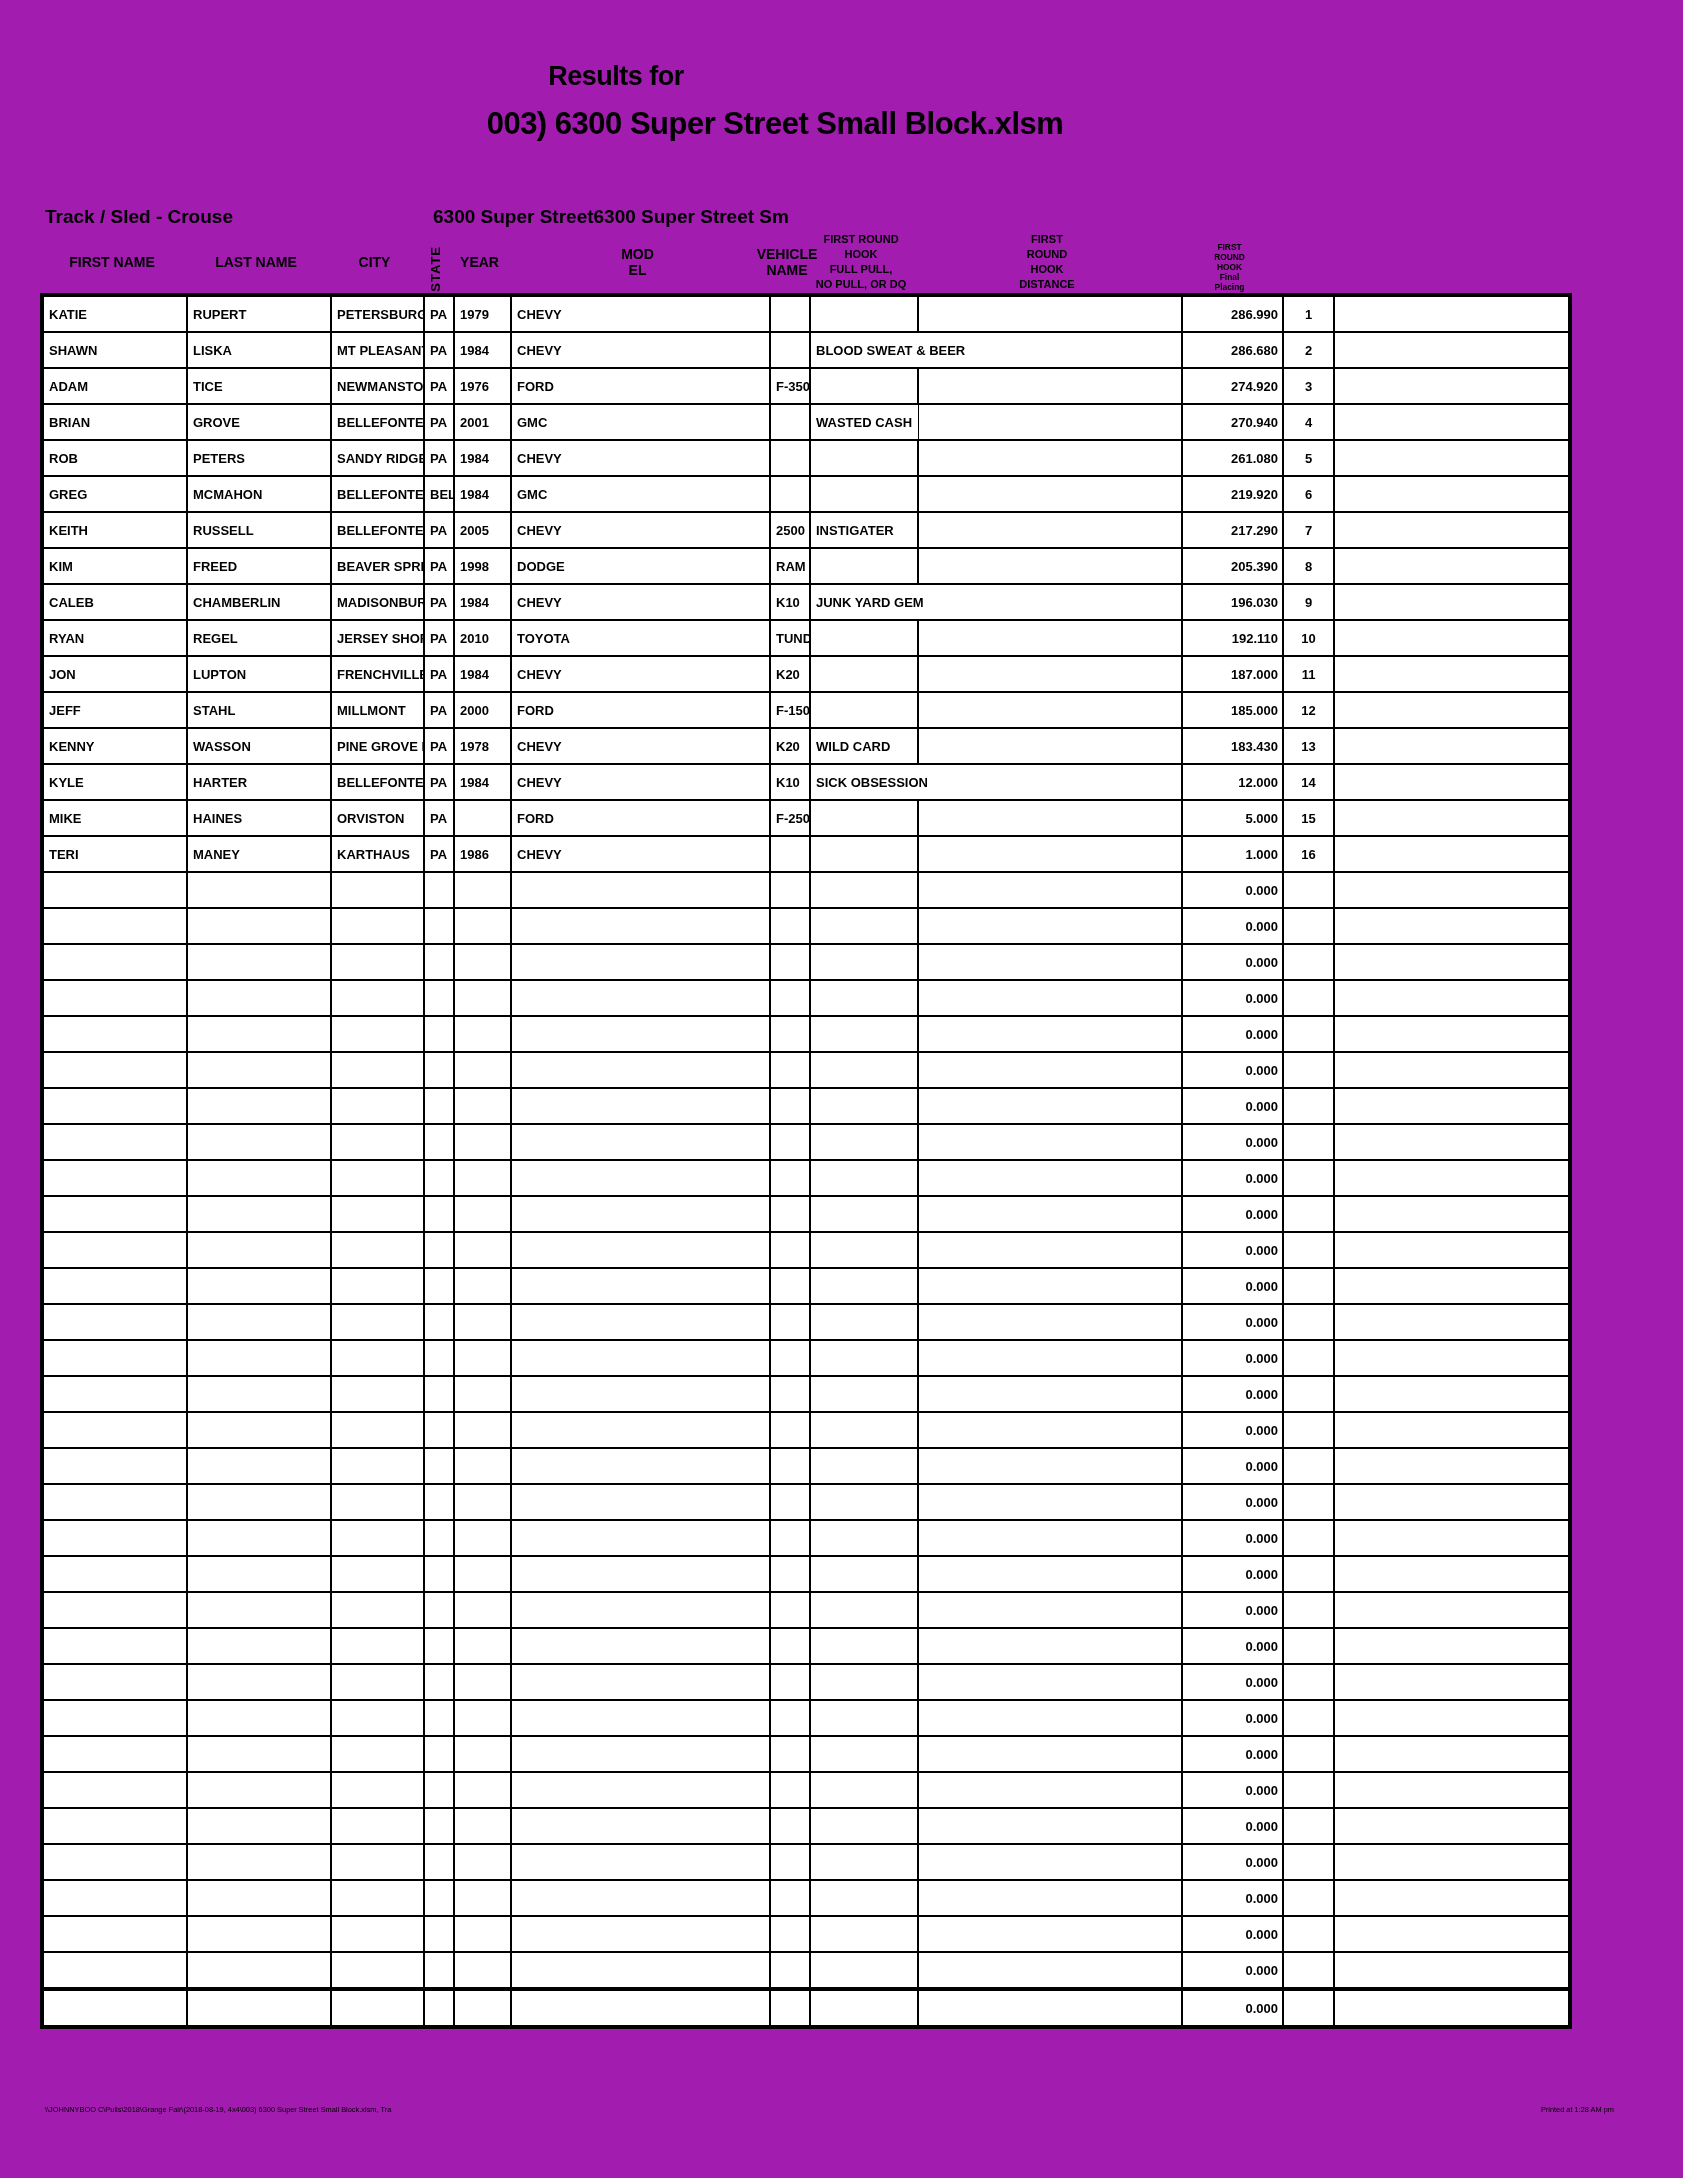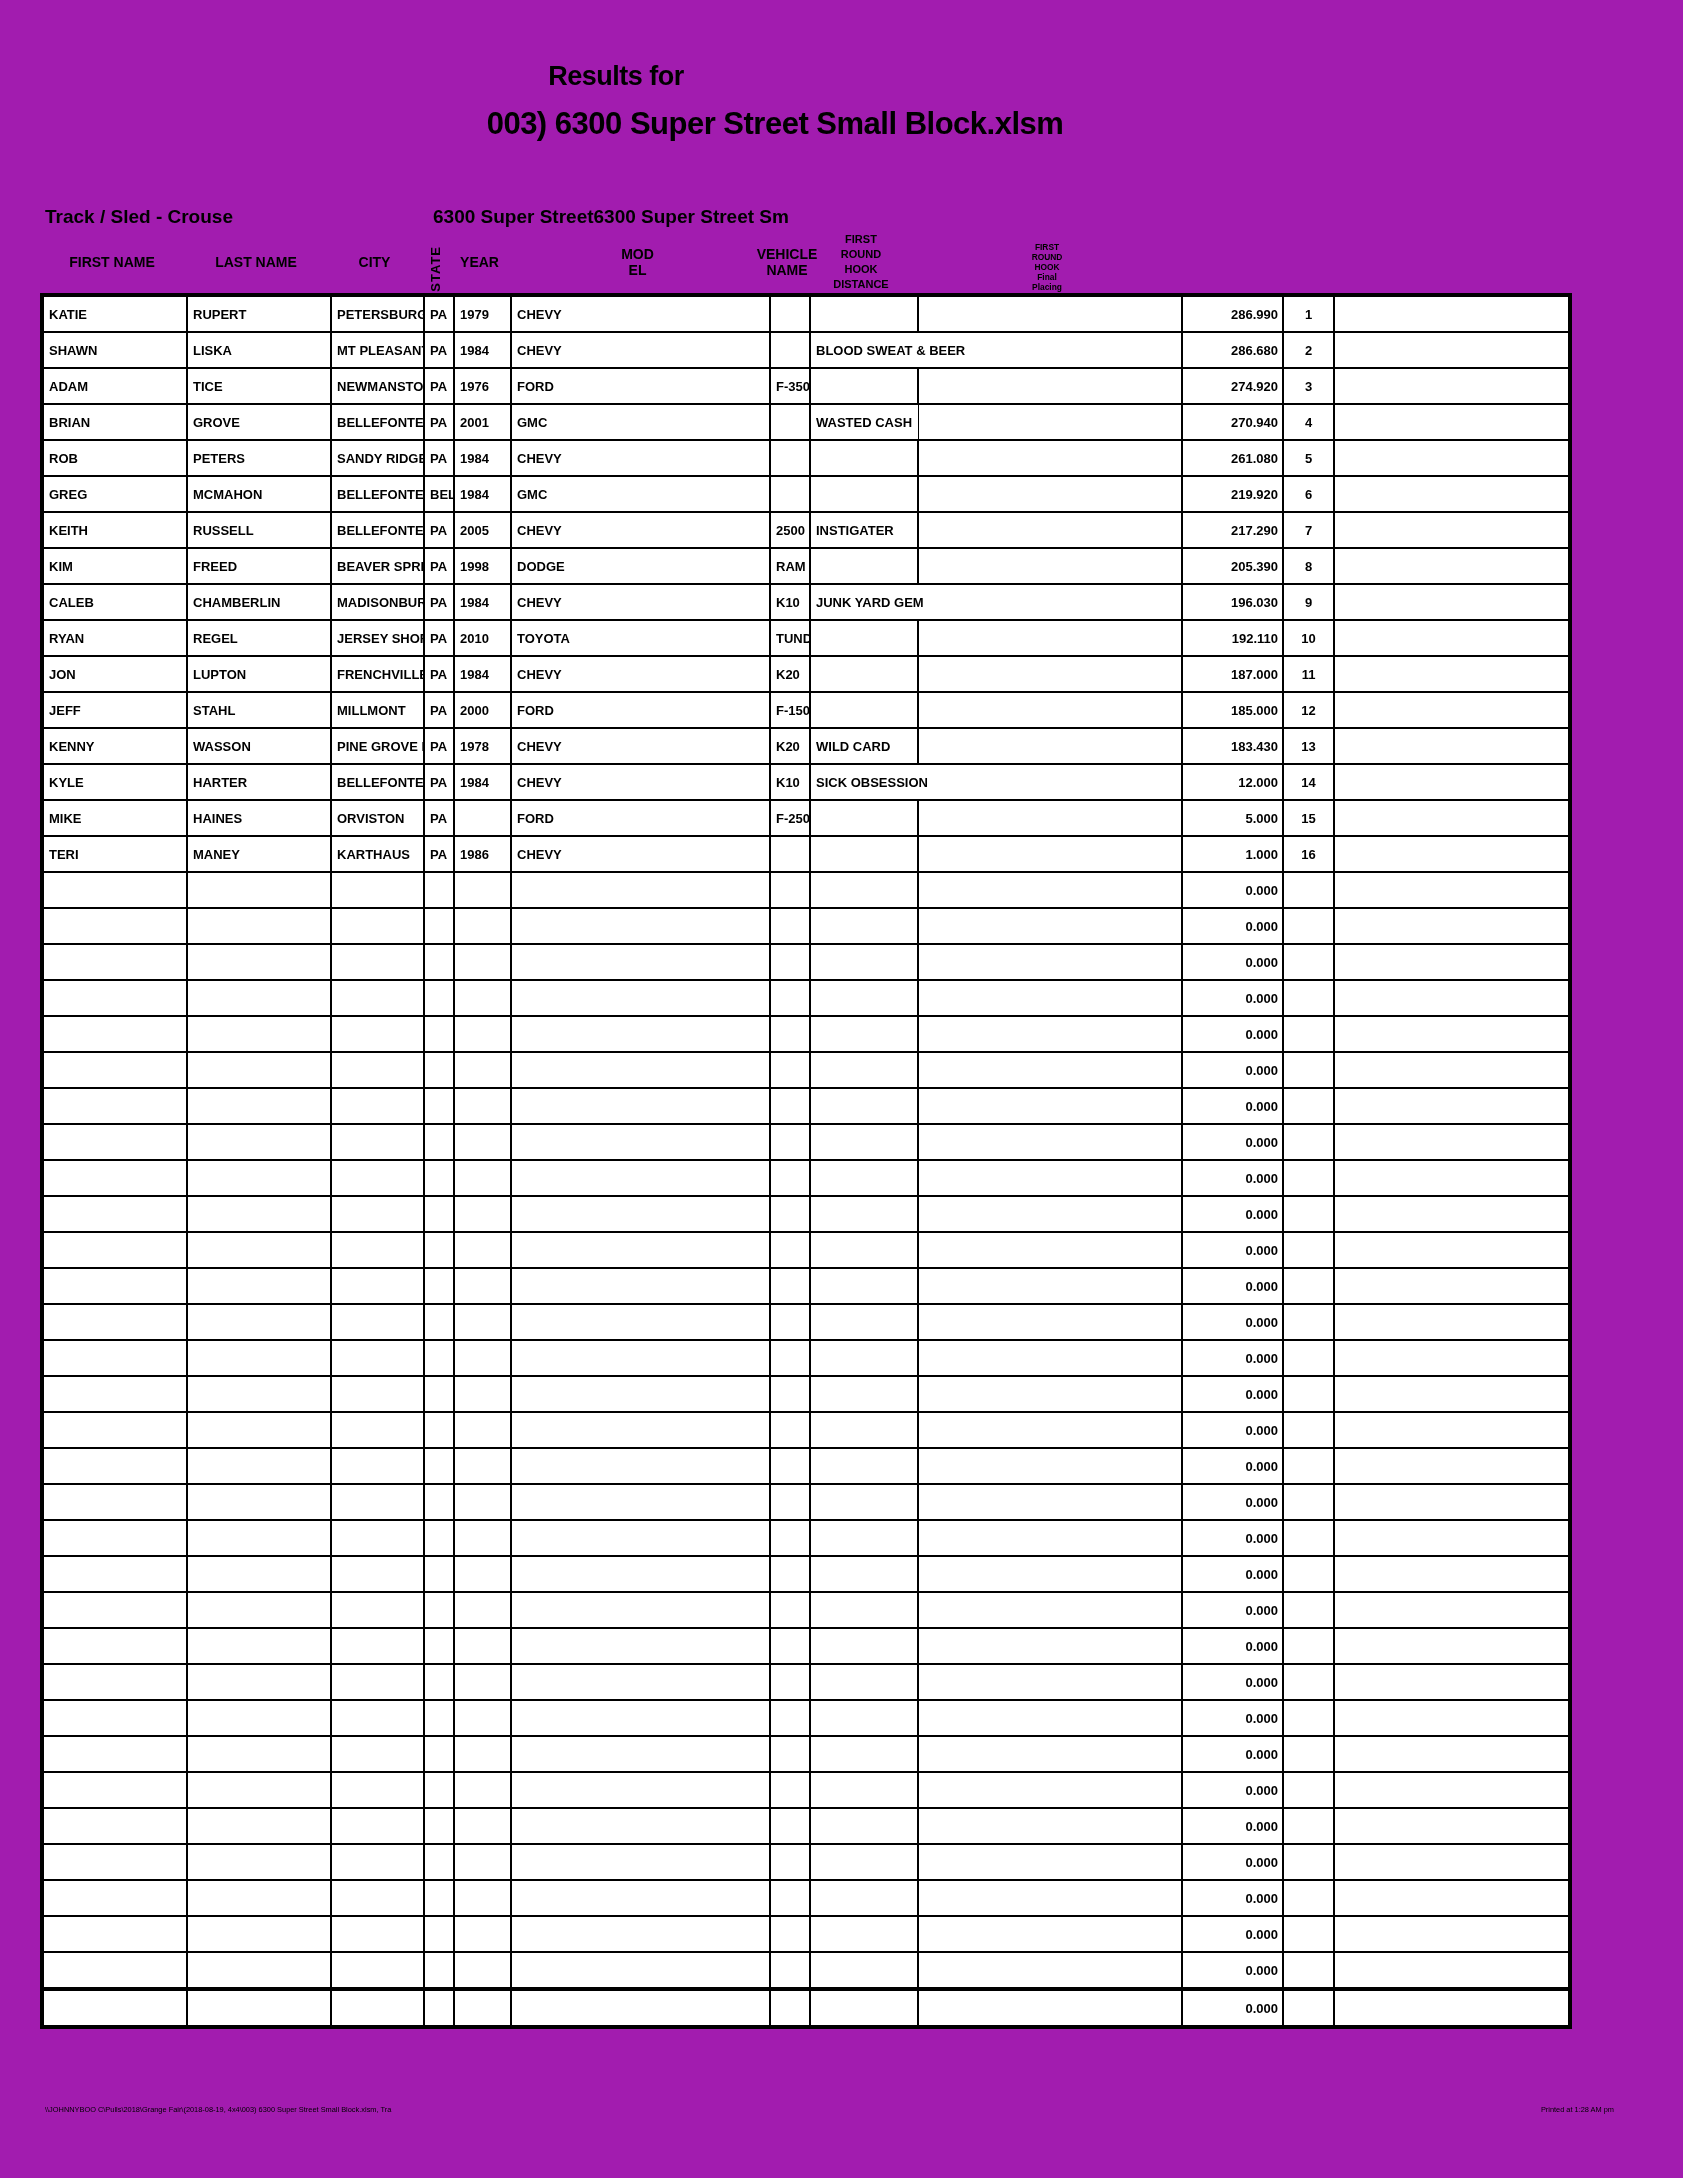--- a/index.html
+++ b/index.html
@@ -81,20 +81,23 @@
     <div class="hcell">LAST NAME</div>
     <div class="hcell">CITY</div>
     <div class="hcell bottom">
         <span class="v-text">STATE</span>
       </div>
     <div class="hcell">YEAR</div>
     <div class="hcell">
         <span><span>MOD</span><br><span>EL</span></span>
       </div>
     <div class="hcell">VEHICLE NAME</div>
+    <div class="hcell small">
+        <span><span>FIRST ROUND HOOK</span><br><span>FULL PULL,</span><br><span>NO PULL, OR DQ</span></span>
+      </div>
     <div class="hcell small bottom">
         <span><span>FIRST</span><br><span>ROUND</span><br><span>HOOK</span><br><span>DISTANCE</span></span>
       </div>
     <div class="hcell tiny bottom">
         <span><span>FIRST</span><br><span>ROUND</span><br><span>HOOK</span><br><span>Final</span><br><span>Placing</span></span>
       </div>
   </div>
 
   <div class="grid" id="results-grid">
       <div class="cell c-clip">KATIE</div>

